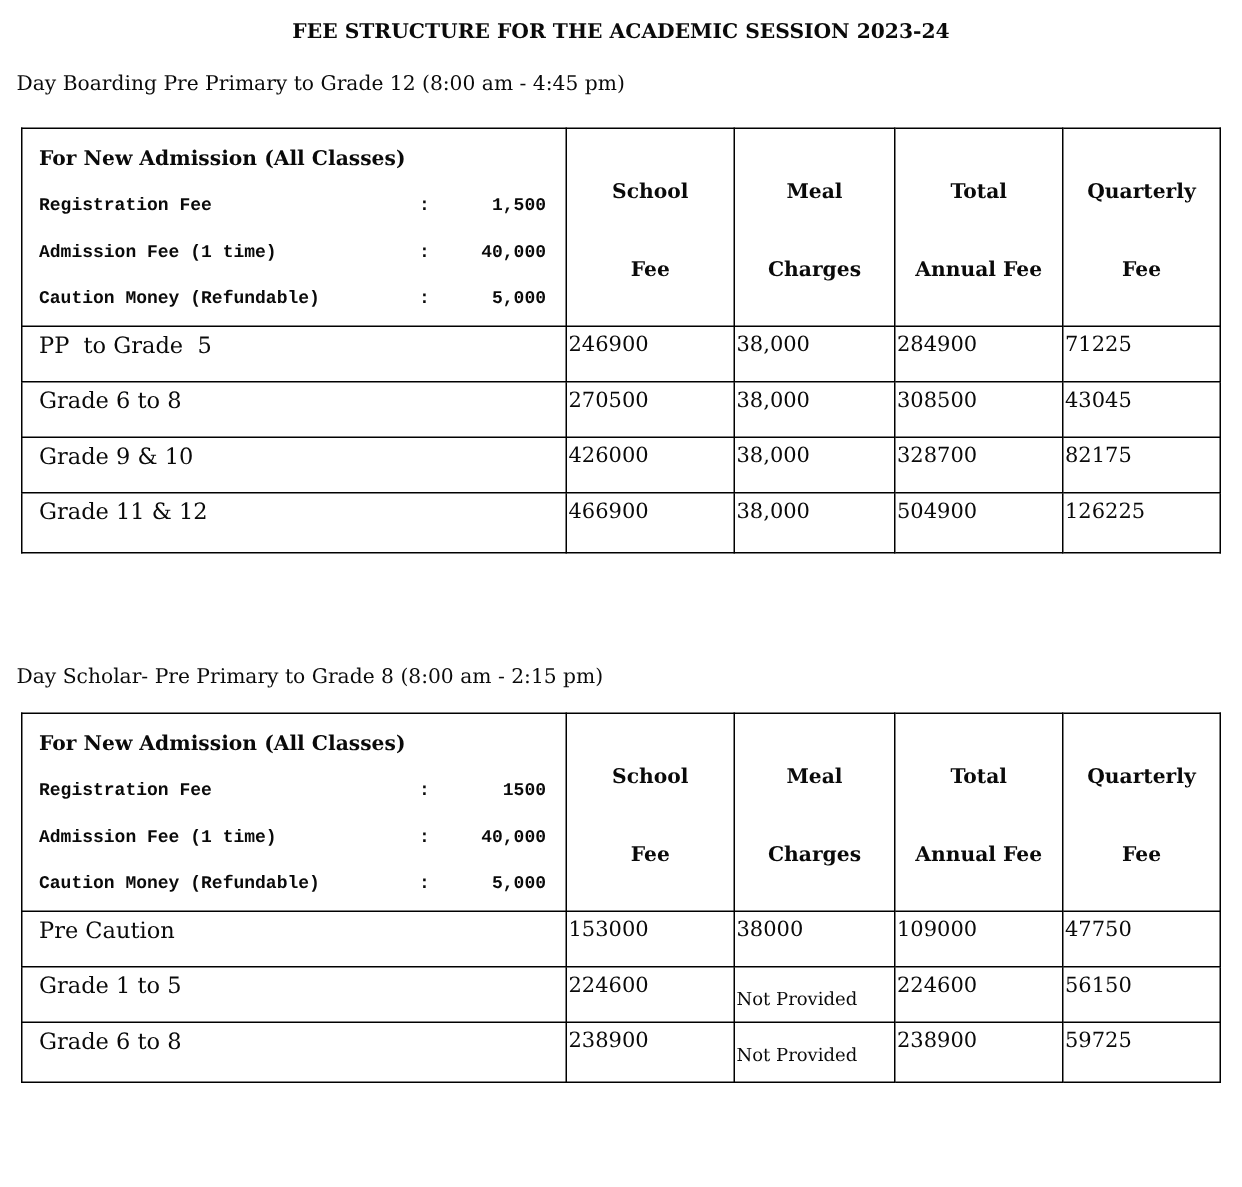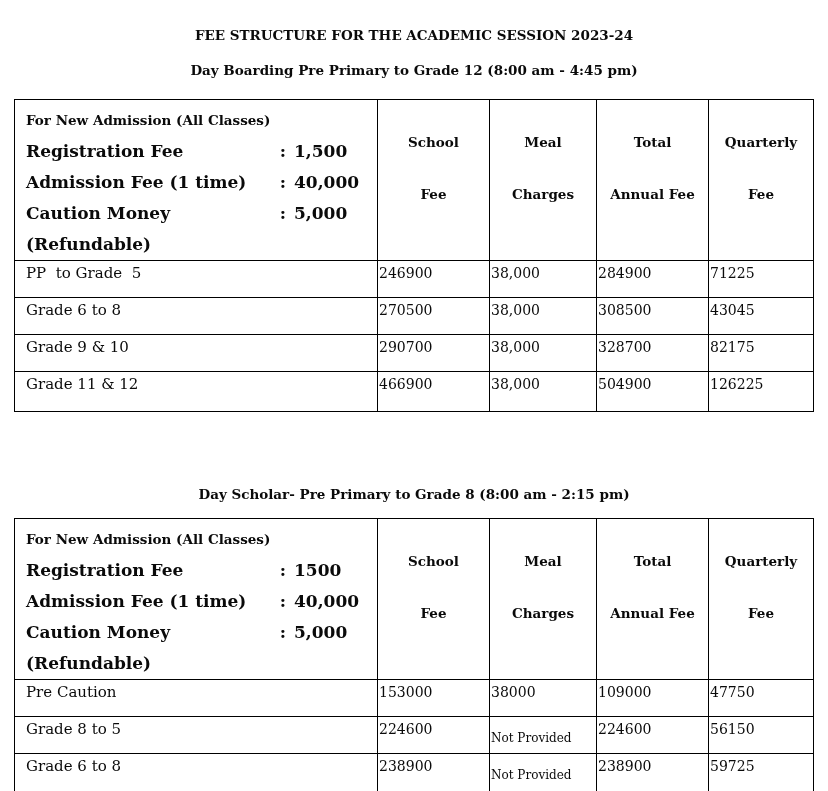--- a/index.html
+++ b/index.html
@@ -12,26 +12,26 @@
   body {
     width: 828px;
     height: 791px;
     overflow: hidden;
     position: relative;
   }
   .doc-title {
     text-align: center;
     font-weight: bold;
     font-size: 13.5px;
-    padding-top: 27px;
+    padding-top: 13px;
   }
   .section-title {
-    text-align: center;
-    font-weight: bold;
-    font-size: 13.5px;
+    font-weight: normal;
+    font-size: 13.5px;
+    padding-left: 11px;
   }
   .st-1 { margin-top: 19px; }
   .st-2 { margin-top: 74px; }
 
   table.fee-table {
     border-collapse: collapse;
     table-layout: fixed;
     width: 799px;
     margin-left: 14px;
   }
@@ -46,25 +46,26 @@
   .adm-cell { padding: 5px 13px 0 11px; }
   .adm-title {
     font-weight: bold;
     font-size: 13.5px;
     line-height: 31px;
   }
   .adm-line {
     display: grid;
     grid-template-columns: 1fr 22px 70px;
     font-weight: bold;
-    font-size: 17px;
+    font-size: 12px;
     line-height: 31px;
+    font-family: Liberation Mono, monospace;
   }
   .adm-colon { text-align: center; }
-  .adm-amount { text-align: left; }
+  .adm-amount { text-align: right; }
   .col-head {
     text-align: center;
     font-weight: bold;
     font-size: 13.5px;
     padding-top: 6px;
   }
   .col-head div { line-height: 31px; margin-top: 21px; }
 
   tr.data-row td { height: 37px; vertical-align: top; }
   tr.data-row.tall td { height: 40px; }
@@ -140,21 +141,21 @@
   </tr>
   <tr class="data-row">
     <td class="label-cell">Grade 6 to 8</td>
     <td class="num-cell">270500</td>
     <td class="num-cell">38,000</td>
     <td class="num-cell">308500</td>
     <td class="num-cell">43045</td>
   </tr>
   <tr class="data-row">
     <td class="label-cell">Grade 9 &amp; 10</td>
-    <td class="num-cell">290700</td>
+    <td class="num-cell">426000</td>
     <td class="num-cell">38,000</td>
     <td class="num-cell">328700</td>
     <td class="num-cell">82175</td>
   </tr>
   <tr class="data-row tall">
     <td class="label-cell">Grade 11 &amp; 12</td>
     <td class="num-cell">466900</td>
     <td class="num-cell">38,000</td>
     <td class="num-cell">504900</td>
     <td class="num-cell">126225</td>
@@ -210,21 +211,21 @@
     </td>
   </tr>
   <tr class="data-row">
     <td class="label-cell">Pre Caution</td>
     <td class="num-cell">153000</td>
     <td class="num-cell">38000</td>
     <td class="num-cell">109000</td>
     <td class="num-cell">47750</td>
   </tr>
   <tr class="data-row">
-    <td class="label-cell">Grade 8 to 5</td>
+    <td class="label-cell">Grade 1 to 5</td>
     <td class="num-cell">224600</td>
     <td class="num-cell nv">Not Provided</td>
     <td class="num-cell">224600</td>
     <td class="num-cell">56150</td>
   </tr>
   <tr class="data-row tall">
     <td class="label-cell">Grade 6 to 8</td>
     <td class="num-cell">238900</td>
     <td class="num-cell nv">Not Provided</td>
     <td class="num-cell">238900</td>

